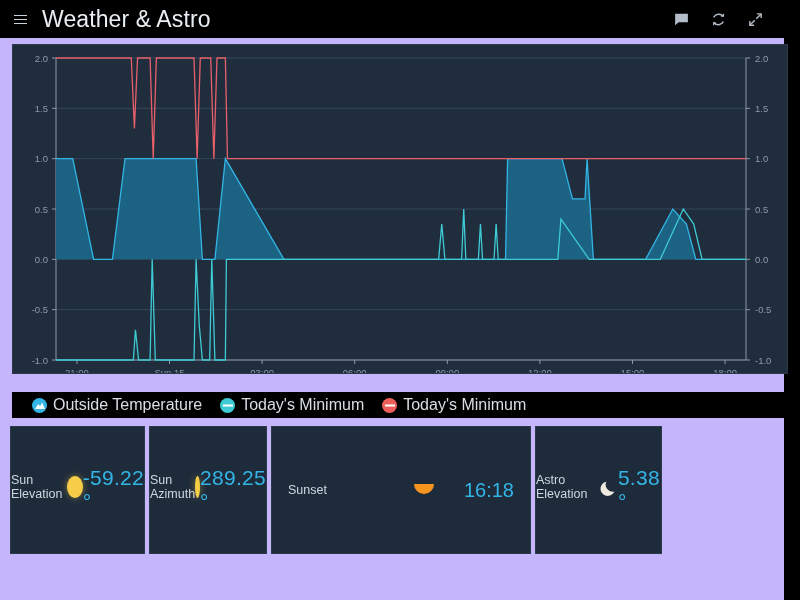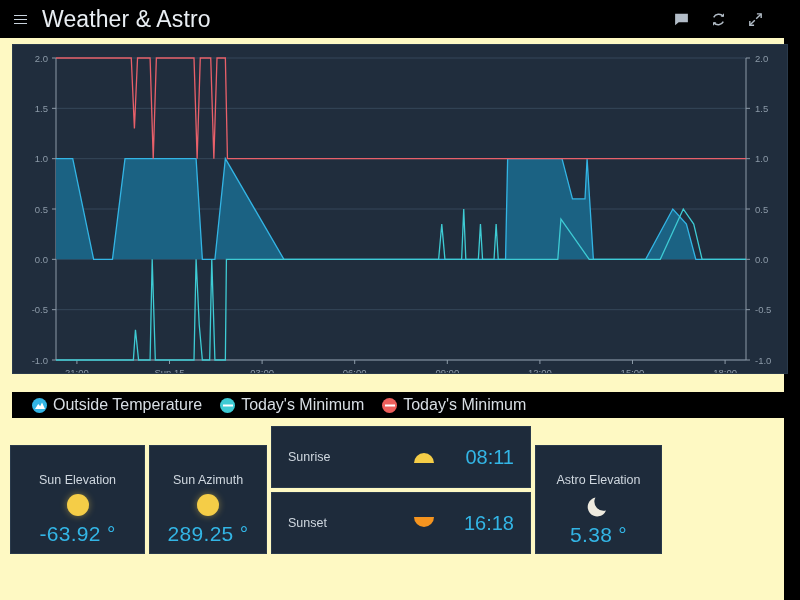--- a/index.html
+++ b/index.html
@@ -1,21 +1,21 @@
 <!DOCTYPE html>
 <html><head>
 <meta charset="utf-8">
 <style>
   * { margin:0; padding:0; box-sizing:border-box; }
   html,body{
     width:800px;height:600px;background:#000000;overflow:hidden;
     font-family:"Liberation Sans", sans-serif;
     -webkit-font-smoothing:antialiased;
   }
-  #app{position:relative;width:784px;height:600px;background:#fef9c3;}
+  #app{position:relative;width:784px;height:600px;background:#c4b5fd;}
 
   
   .topbar{height:38px;display:flex;align-items:center;padding:0 14px;background:#000;}
   .hamburger{display:flex;flex-direction:column;justify-content:center;gap:3px;width:16px;margin-right:12px;cursor:pointer;}
   .hamburger i{display:block;height:1px;background:#c8d2dc;width:13px;}
   .app-title{color:#e9eef3;font-size:23px;font-weight:400;letter-spacing:.1px;line-height:1;}
   .topbar-actions{margin-left:auto;display:flex;align-items:center;gap:20px;padding-right:6px;}
   .ticon{width:17px;height:17px;display:block;cursor:pointer;opacity:.92;}
 
   
@@ -29,23 +29,21 @@
     background:#000;
   }
   .legend-item{display:flex;align-items:center;gap:6px;cursor:pointer;}
   .legend-label{color:#d8dee4;font-size:16px;}
   .legend-dot{width:15px;height:15px;border-radius:50%;display:flex;align-items:center;justify-content:center;}
 
   
   .cards{position:absolute;left:10px;top:426px;width:780px;height:128px;display:flex;gap:4px;}
   .card{
     background:#1e2b3b;border:1px solid #2a3a4b;
-    display:flex;flex-direction:column;align-items:center;justify-content:flex-start;
-    padding-top:27px;
-    margin-top:19px;
+    display:flex;align-items:center;justify-content:flex-start;
   }
   .card-title{color:#cfd7df;font-size:12.5px;margin-bottom:7px;}
   .card-value{color:#33b5e5;font-size:21px;font-weight:400;letter-spacing:.3px;}
   .sun-dot{width:22px;height:22px;border-radius:50%;background:#f5cd47;margin-bottom:6px;
            box-shadow:0 0 7px rgba(245,205,71,.45);}
   .moon-ic{width:24px;height:24px;margin-bottom:5px;display:block;}
 
   .mid-col{display:flex;flex-direction:column;gap:4px;width:260px;}
   .row-card{
     flex:1;background:#1e2b3b;border:1px solid #2a3a4b;
@@ -173,37 +171,30 @@
       </span>
       <span class="legend-label">Today's Minimum</span>
     </div>
   </div>
 
   <div class="cards">
 
     <div class="card" style="width:135px">
       <div class="card-title">Sun Elevation</div>
       <div class="sun-dot"></div>
-      <div class="card-value">-63.92 °</div>
+      <div class="card-value">-59.22 °</div>
     </div>
 
     <div class="card" style="width:118px">
       <div class="card-title">Sun Azimuth</div>
       <div class="sun-dot"></div>
       <div class="card-value">289.25 °</div>
     </div>
 
     <div class="mid-col">
-      <div class="row-card">
-        <span class="row-label">Sunrise</span>
-        <svg class="row-icon" viewBox="0 0 24 14">
-          <path d="M2 13a10 10 0 0 1 20 0z" fill="#f5cd47"></path>
-        </svg>
-        <span class="row-value">08:11</span>
-      </div>
       <div class="row-card">
         <span class="row-label">Sunset</span>
         <svg class="row-icon" viewBox="0 0 24 14">
           <path d="M2 1a10 10 0 0 0 20 0z" fill="#f5941f"></path>
         </svg>
         <span class="row-value">16:18</span>
       </div>
     </div>
 
     <div class="card" style="width:127px">

